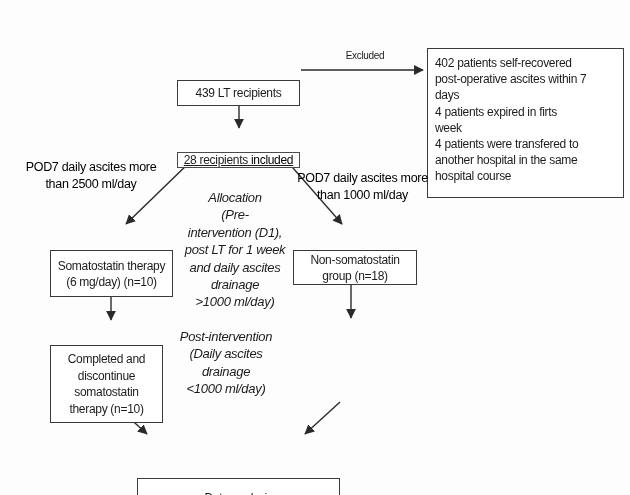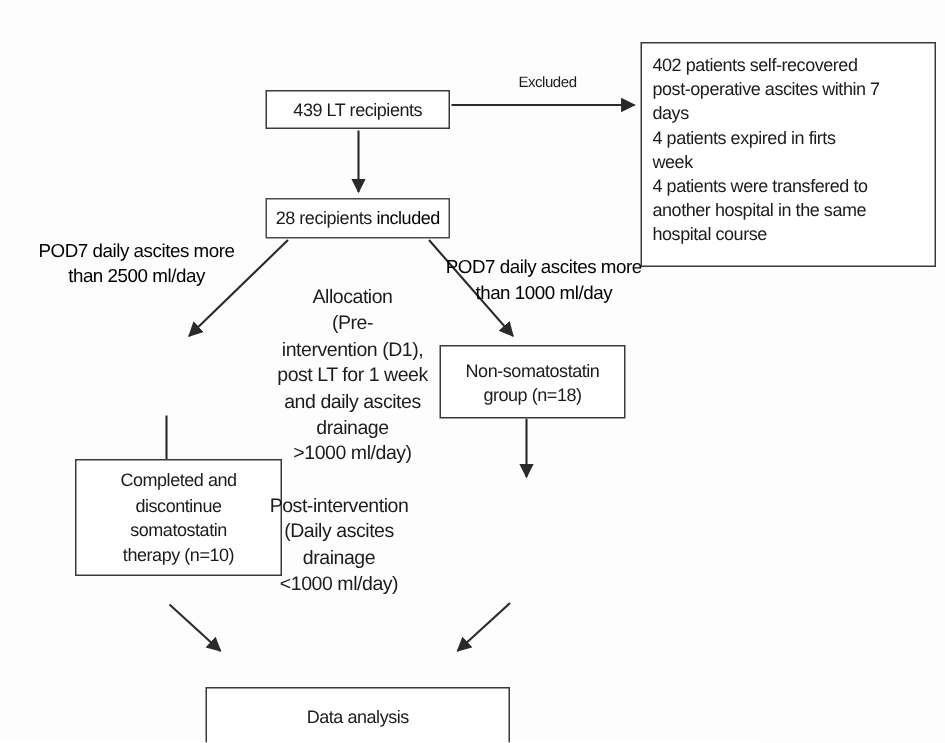--- a/index.html
+++ b/index.html
@@ -4,28 +4,28 @@
 <style>
   html,body{margin:0;padding:0;background:#ffffff;}
   #stage{
     position:relative;width:630px;height:495px;background:#fdfdfd;overflow:hidden;
     font-family:"Liberation Sans","DejaVu Sans",sans-serif;
     color:#1c1c1c;letter-spacing:-0.3px;
   }
   .box{
     position:absolute;background:#ffffff;border:1.5px solid #3a3a3a;
     display:flex;align-items:center;justify-content:center;
-    text-align:center;box-sizing:border-box;
+    text-align:center;box-sizing:border-box;margin-top:20px;
   }
   .ml{white-space:pre-line;}
   .freetext{position:absolute;text-align:center;}
   .blue{color:#000000;}
   svg.arrows{position:absolute;left:0;top:0;pointer-events:none;}
   .fs12{font-size:12px;line-height:15px;}
-  .fs13{font-size:13px;line-height:17.4px;}
+  .fs13{font-size:13px;line-height:17.4px;font-style:italic;}
 </style>
 </head>
 <body>
 
 <div id="stage">
 
   <svg class="arrows" width="630" height="495" viewBox="0 0 630 495">
     <defs>
       <marker id="ah" markerWidth="8" markerHeight="8" refX="6.4" refY="3.5" orient="auto">
         <path d="M0,0 L7,3.5 L0,7 Z" fill="#2a2a2a"></path>
@@ -53,44 +53,46 @@
     <div class="ml" style="text-align:left;padding:6px 4px 0 7px;font-size:12px;line-height:16.2px;">402 patients self-recovered
 post-operative ascites within 7
 days
 4 patients expired in firts
 week
 4 patients were transfered to
 another hospital in the same
 hospital course</div>
   </div>
 
-  <div class="box fs12" style="left:177px;top:132px;width:123px;height:27px;border-color:#4a4a4a;">
+  <div class="box fs12" style="left:177px;top:132px;width:123px;height:16px;border-color:#4a4a4a;text-decoration:underline;">
     <span>28 recipients</span>
     <span style="white-space:pre"> </span>
     <span class="blue">included</span>
   </div>
 
   <div class="freetext blue ml" style="left:16px;top:159px;width:150px;font-size:12.5px;line-height:16.5px;">POD7 daily ascites more
 than 2500 ml/day</div>
   <div class="freetext blue ml" style="left:295px;top:170px;width:135px;font-size:12.5px;line-height:16.5px;">POD7 daily ascites more
 than 1000 ml/day</div>
 
+  <div class="box fs12 ml" style="left:50px;top:230px;width:123px;height:47px;line-height:16px;">Somatostatin therapy
+(6 mg/day) (n=10)</div>
 
   <div class="freetext ml fs13" style="left:178px;top:189px;width:114px;">Allocation
 (Pre-
 intervention (D1),
 post LT for 1 week
 and daily ascites
 drainage
 &gt;1000 ml/day)</div>
 
-  <div class="box fs12 ml" style="left:293px;top:230px;width:124px;height:49px;line-height:16px;">Non-somatostatin
+  <div class="box fs12 ml" style="left:293px;top:230px;width:124px;height:35px;line-height:16px;">Non-somatostatin
 group (n=18)</div>
 
-  <div class="box fs12 ml" style="left:50px;top:306px;width:138px;height:78px;line-height:16.5px;">Completed and
+  <div class="box fs12 ml" style="left:50px;top:325px;width:113px;height:78px;line-height:16.5px;">Completed and
 discontinue
 somatostatin
 therapy (n=10)</div>
 
   <div class="freetext ml fs13" style="left:170px;top:328px;width:112px;">Post-intervention
 (Daily ascites
 drainage
 &lt;1000 ml/day)</div>
 
 

